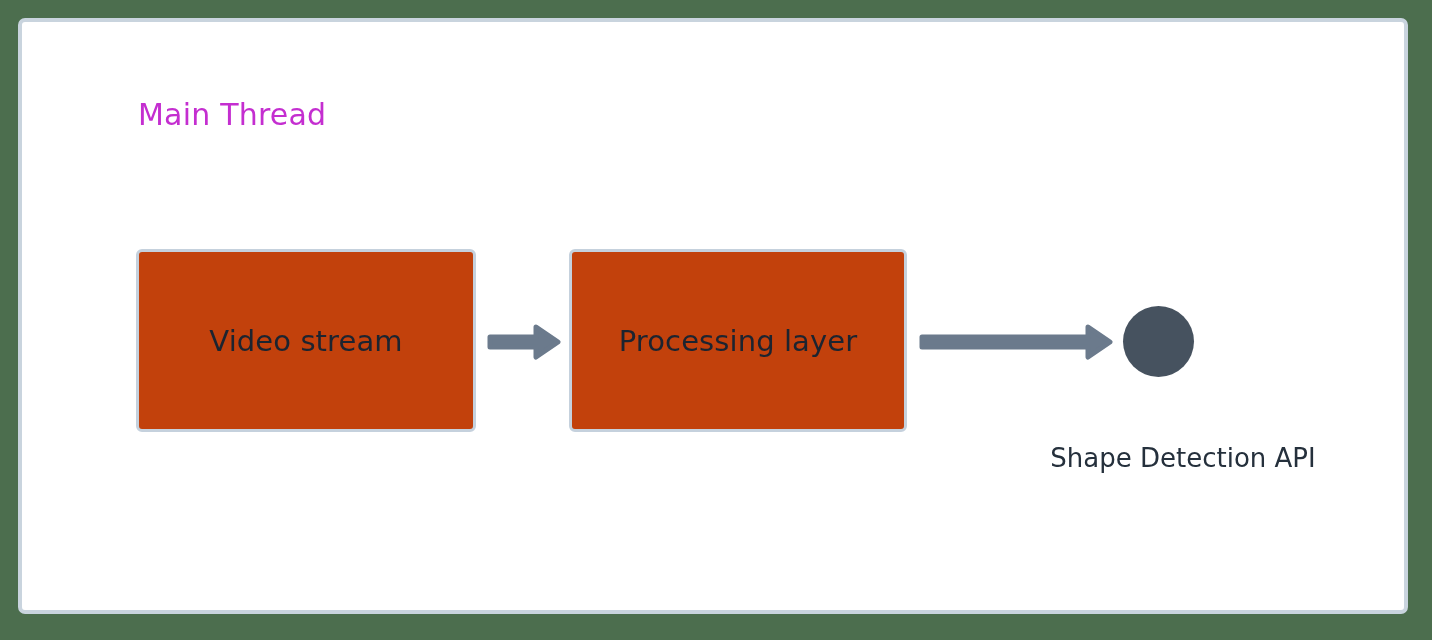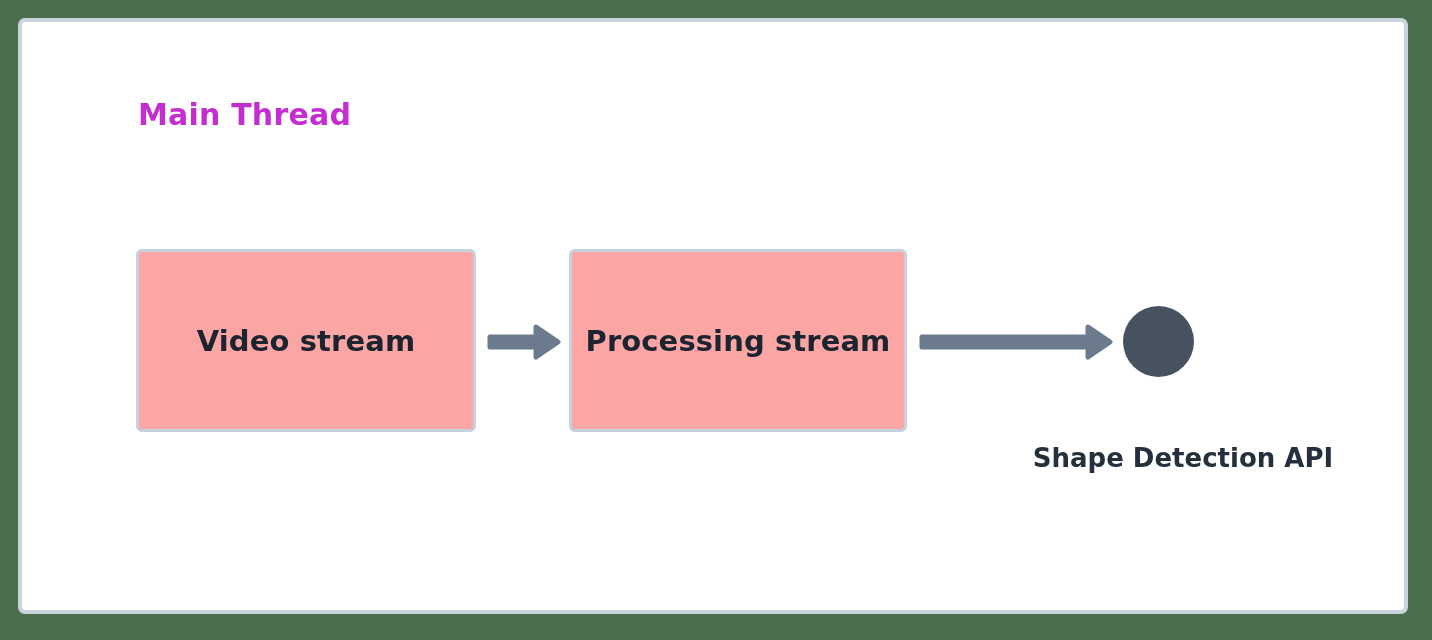--- a/index.html
+++ b/index.html
@@ -10,21 +10,20 @@
     width: 1432px;
     height: 640px;
     background: #4c6e4e;
     font-family: "DejaVu Sans", sans-serif;
     overflow: hidden;
   }
   #canvas {
     position: relative;
     width: 1432px;
     height: 448px;
-    font-weight: bold;
   }
   #panel {
     position: absolute;
     left: 18px;
     top: 18px;
     width: 1390px;
     height: 596px;
     box-sizing: border-box;
     background: #ffffff;
     border: 4px solid #c9d4de;
@@ -36,21 +35,21 @@
     top: 74px;
     font-size: 30px;
     line-height: 38px;
     color: #c42ed0;
     white-space: nowrap;
     letter-spacing: 0.2px;
   }
   .node-box {
     position: absolute;
     box-sizing: border-box;
-    background: #fca5a5;
+    background: #c2410c;
     border: 3px solid #c5d1dd;
     border-radius: 6px;
     display: flex;
     align-items: center;
     justify-content: center;
   }
   .node-box .node-label {
     font-size: 29px;
     color: #1c2430;
     white-space: nowrap;
@@ -116,21 +115,21 @@
 
     <div class="node-box" id="box-video-stream">
       <span class="node-label">Video stream</span>
     </div>
 
     <svg class="flow-arrow" id="arrow-stream-to-processing" viewBox="0 0 78 48">
       <path d="M 6 19 L 52 19 L 52 9 L 74 24 L 52 39 L 52 29 L 6 29 Z" fill="#6b7a8c" stroke="#6b7a8c" stroke-width="5" stroke-linejoin="round" stroke-linecap="round"></path>
     </svg>
 
     <div class="node-box" id="box-processing-layer">
-      <span class="node-label">Processing stream</span>
+      <span class="node-label">Processing layer</span>
     </div>
 
     <svg class="flow-arrow" id="arrow-processing-to-api" viewBox="0 0 198 48">
       <path d="M 6 19 L 172 19 L 172 9 L 194 24 L 172 39 L 172 29 L 6 29 Z" fill="#6b7a8c" stroke="#6b7a8c" stroke-width="5" stroke-linejoin="round" stroke-linecap="round"></path>
     </svg>
 
     <div id="api-circle"></div>
 
     <div id="api-label">Shape Detection API</div>
 

